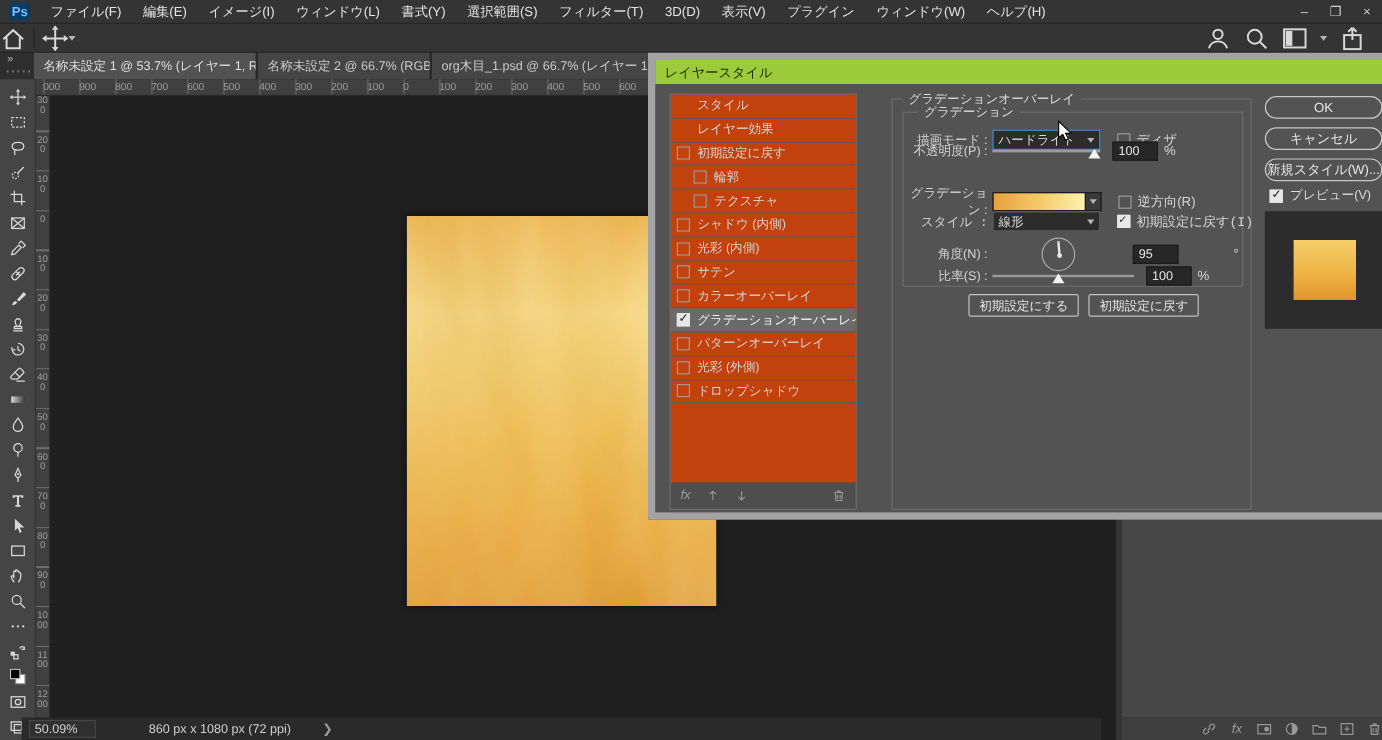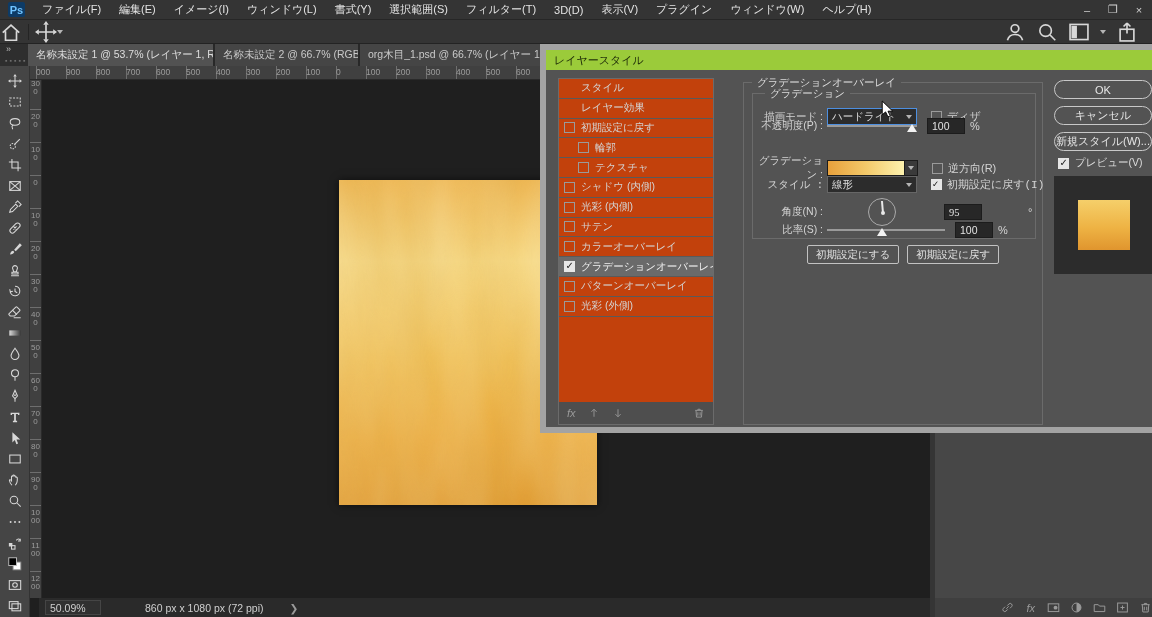--- a/index.html
+++ b/index.html
@@ -48,21 +48,21 @@
   #ruler-v { position:absolute; left:30px; top:80px; width:12px; height:518px; background:#404040; border-right:1px solid #2a2a2a; display:flex; flex-direction:column; padding-top:0; overflow:hidden;
     background-image:repeating-linear-gradient(to bottom, transparent 0 32px, #6e6e6e 32px 33px); background-position:0 -3px; }
   #ruler-v .rlabel { height:33px; flex:none; width:11px; font-size:8px; line-height:7.5px; color:#9c9c9c; text-align:center; word-break:break-all; }
 
   
   #canvas-area { position:absolute; left:42px; top:80px; width:888px; height:518px; background:#1f1f1f; overflow:hidden; }
   #doc-image { position:absolute; left:297px; top:100px; width:258px; height:325px; box-shadow:0 0 8px rgba(0,0,0,.6); }
 
   
   #right-panel { position:absolute; left:930px; top:66px; width:222px; height:532px; background:#474747; border-left:5px solid #353535; }
-  #statusbar { position:absolute; left:39px; top:598px; width:900px; height:19px; background:#2a2a2a; display:flex; align-items:center; color:#cfcfcf; font-size:10.5px; }
+  #statusbar { position:absolute; left:18px; top:598px; width:900px; height:19px; background:#2a2a2a; display:flex; align-items:center; color:#cfcfcf; font-size:10.5px; }
   #zoom-field { margin-left:6px; width:56px; height:15px; border:1px solid #454545; background:#303030; display:flex; align-items:center; padding-left:4px; }
   #doc-info { margin-left:44px; }
   #status-chevron { margin-left:26px; color:#9a9a9a; }
   #panel-footer { position:absolute; left:930px; top:598px; width:222px; height:19px; background:#3f3f3f; border-left:5px solid #353535; display:flex; align-items:center; gap:9px; padding-left:66px; }
   #panel-footer .picon { width:15px; height:15px; display:flex; align-items:center; justify-content:center; color:#8f8f8f; font-size:12px; }
   #panel-footer .picon svg { width:13px; height:13px; }
   .fx-glyph { font-style:italic; color:#9a9a9a; font-size:11px; }
 
   
   #dialog { position:absolute; left:540px; top:44px; width:644px; height:389px; background:#535353; border:6px solid #a3a3a3; z-index:10; }
@@ -534,20 +534,25 @@
         <div class="style-row has-cb" data-name="layer-style-item">
           <span class="cb" data-name="style-checkbox"></span>
           <span class="txt" data-name="style-label">パターンオーバーレイ</span>
 
         </div>
         <div class="style-row has-cb" data-name="layer-style-item">
           <span class="cb" data-name="style-checkbox"></span>
           <span class="txt" data-name="style-label">光彩 (外側)</span>
 
         </div>
+        <div class="style-row has-cb" data-name="layer-style-item">
+          <span class="cb" data-name="style-checkbox"></span>
+          <span class="txt" data-name="style-label">ドロップシャドウ</span>
+
+        </div>
     </div>
     <div id="list-footer" data-name="styles-list-footer">
       <span class="lficon icon" data-name="fx-icon">
           <span class="fx-glyph">fx</span>
         </span>
       <span class="lficon icon" data-name="arrow-up-icon">
           <svg viewBox="0 0 16 16">
             <path d="M8 3v10M8 3L4.5 6.5M8 3l3.5 3.5" fill="none" stroke="#9a9a9a"></path>
           </svg>
         </span>
@@ -608,21 +613,21 @@
           <span class="cb checked" style="margin-left:14px;" data-name="create-in-shape-checkbox"></span>
           <span class="txt" style="color:#d4d4d4; margin-left:-1px;" data-name="create-in-shape-label">初期設定に戻す(I)</span>
         </div>
 
         <div class="srow" style="left:2px; top:100px;gap:41px;">
           <span class="slabel" data-name="angle-label">角度(N) :</span>
           <div class="dial" style="margin-left:4px;" data-name="angle-dial">
             <div class="needle"></div>
               <div class="hub"></div>
           </div>
-          <input class="numfield" style="margin-left: 7px; font-family: Liberation Serif, serif;" data-name="angle-input" readonly="" value="95">
+          <input class="numfield" style="margin-left: 7px;" data-name="angle-input" readonly="" value="95">
           <span class="unit" data-name="angle-unit">°</span>
           <div class="ps-btn" style="margin-left:10px;margin-top:17px;" data-name="reset-alignment-button">整列の初期化</div>
         </div>
 
         <div class="srow" style="left:2px; top:128px;">
           <span class="slabel" data-name="scale-label">比率(S) :</span>
           <div class="slider" style="width:118px; margin-left:4px;" data-name="scale-slider">
             <div class="track"></div>
             <div class="thumb" style="left:50px;" data-name="scale-slider-thumb"></div>
           </div>

